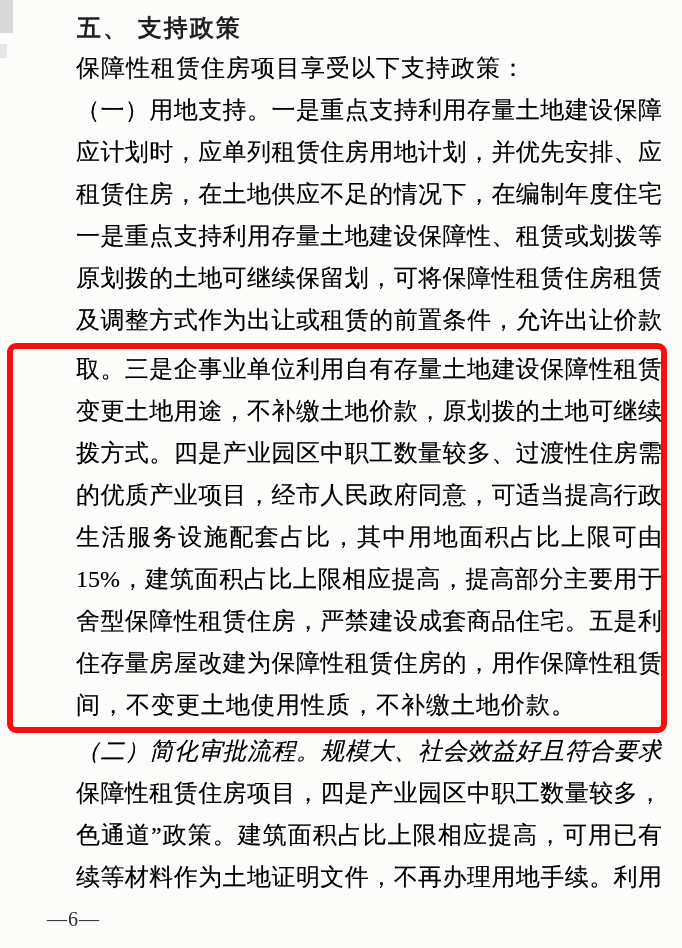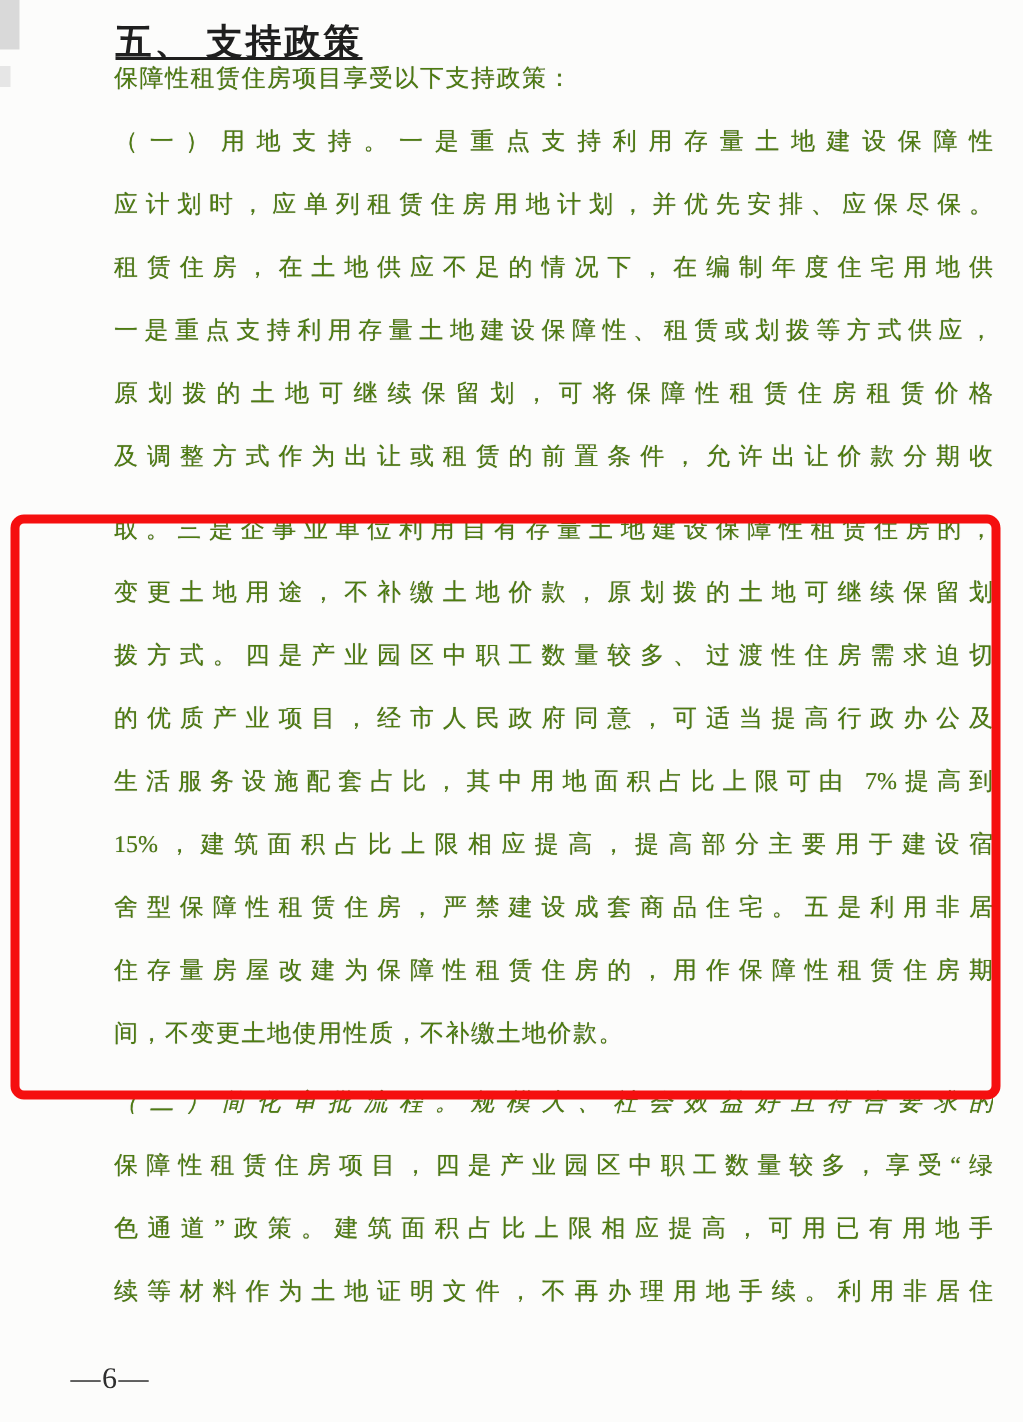--- a/index.html
+++ b/index.html
@@ -11,26 +11,26 @@
     overflow:hidden;
     position:relative;
   }
   .page{position:absolute;left:0;top:0;width:682px;height:948px;background:#fcfcfb;}
   .artifact{position:absolute;background:#d9d9d9;}
   .artifact.a1{left:0;top:0;width:13px;height:33px;}
   .artifact.a2{left:0;top:44px;width:7px;height:14px;background:#e6e6e6;}
   .heading{
     position:absolute;left:77px;top:12px;margin:0;
     font-family:"Liberation Sans","DejaVu Sans",sans-serif;
-    font-size:24px;font-weight:700;letter-spacing:2px;color:#1f1f1f;text-decoration:underline;
+    font-size:24px;font-weight:700;letter-spacing:2px;color:#1f1f1f;
   }
   .lines{
-    position:absolute;left:76px;top:32px;width:586px;
-    font-size:16px;line-height:42px;
-    color:#4d7c0f;
+    position:absolute;left:76px;top:47px;width:586px;
+    font-size:24px;line-height:42px;
+    color:#000000;
     text-shadow:0 0 0.5px rgba(40,40,40,.55);
   }
   .line{height:42px;white-space:nowrap;letter-spacing:1px;}
   .line.j{
     text-align:justify;text-align-last:justify;
     text-justify:inter-character;
     white-space:normal;letter-spacing:0;
     overflow:hidden;
   }
   .line.gap-box{margin-top:7px;}

